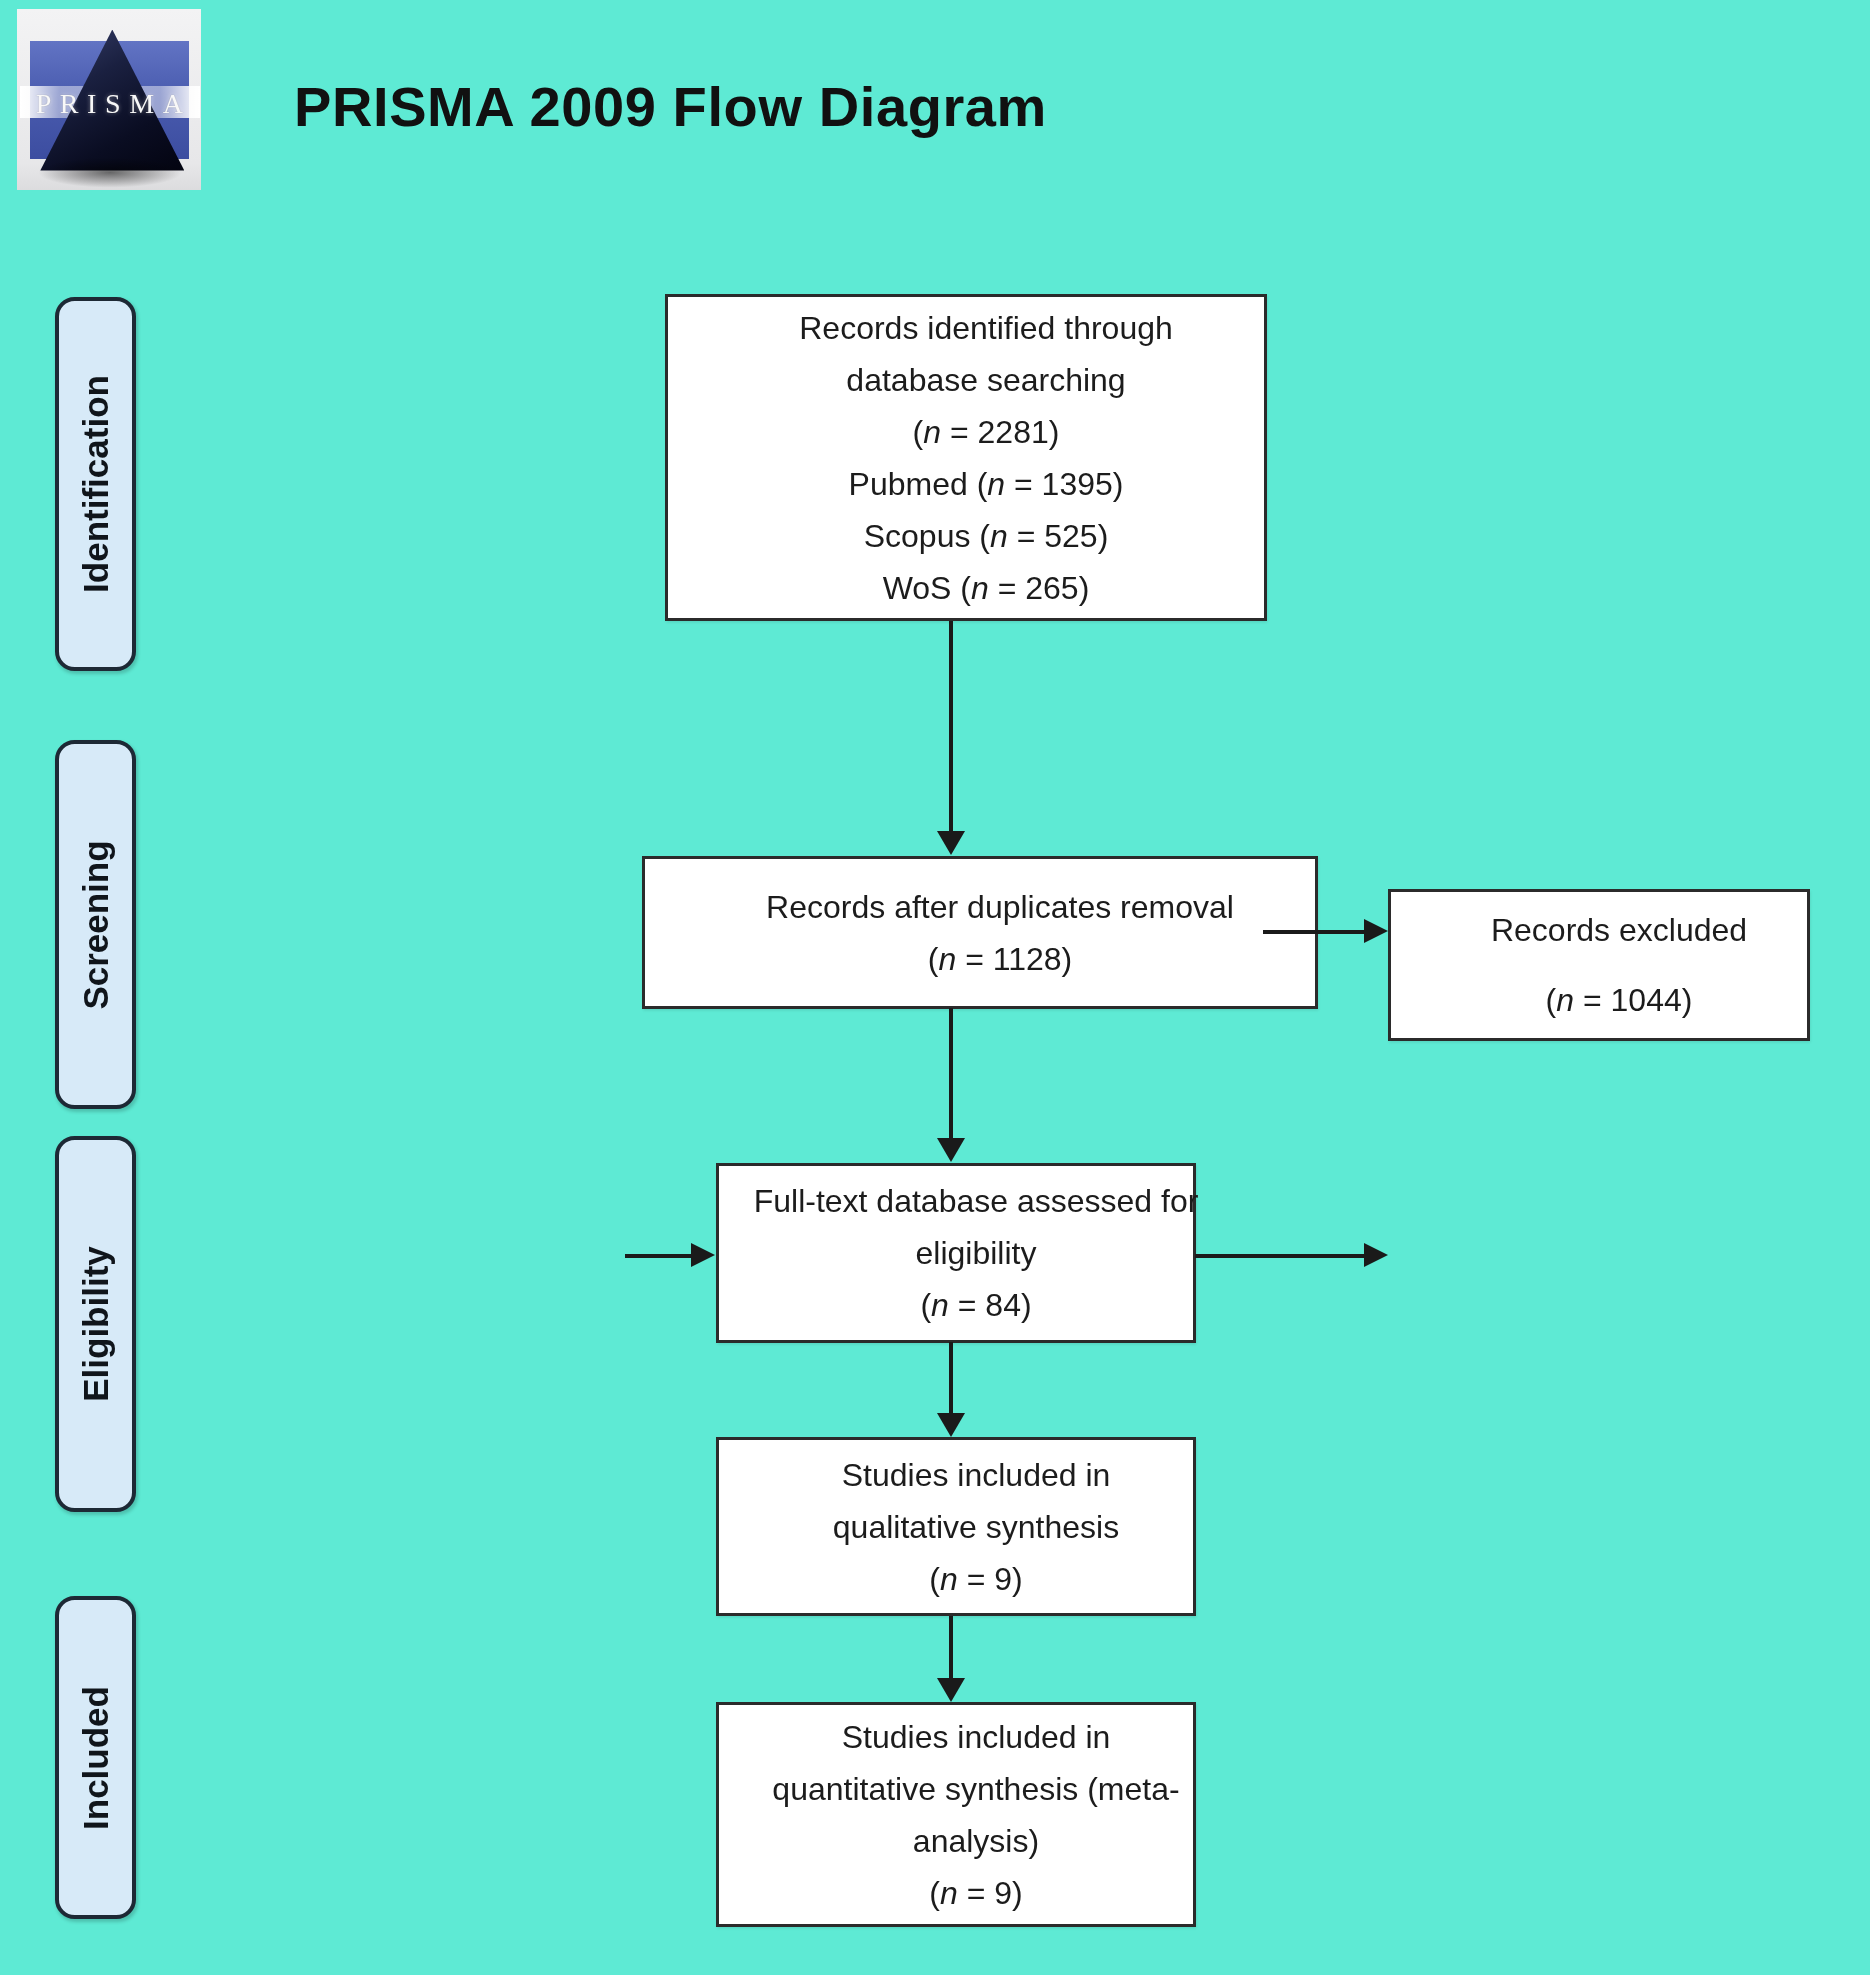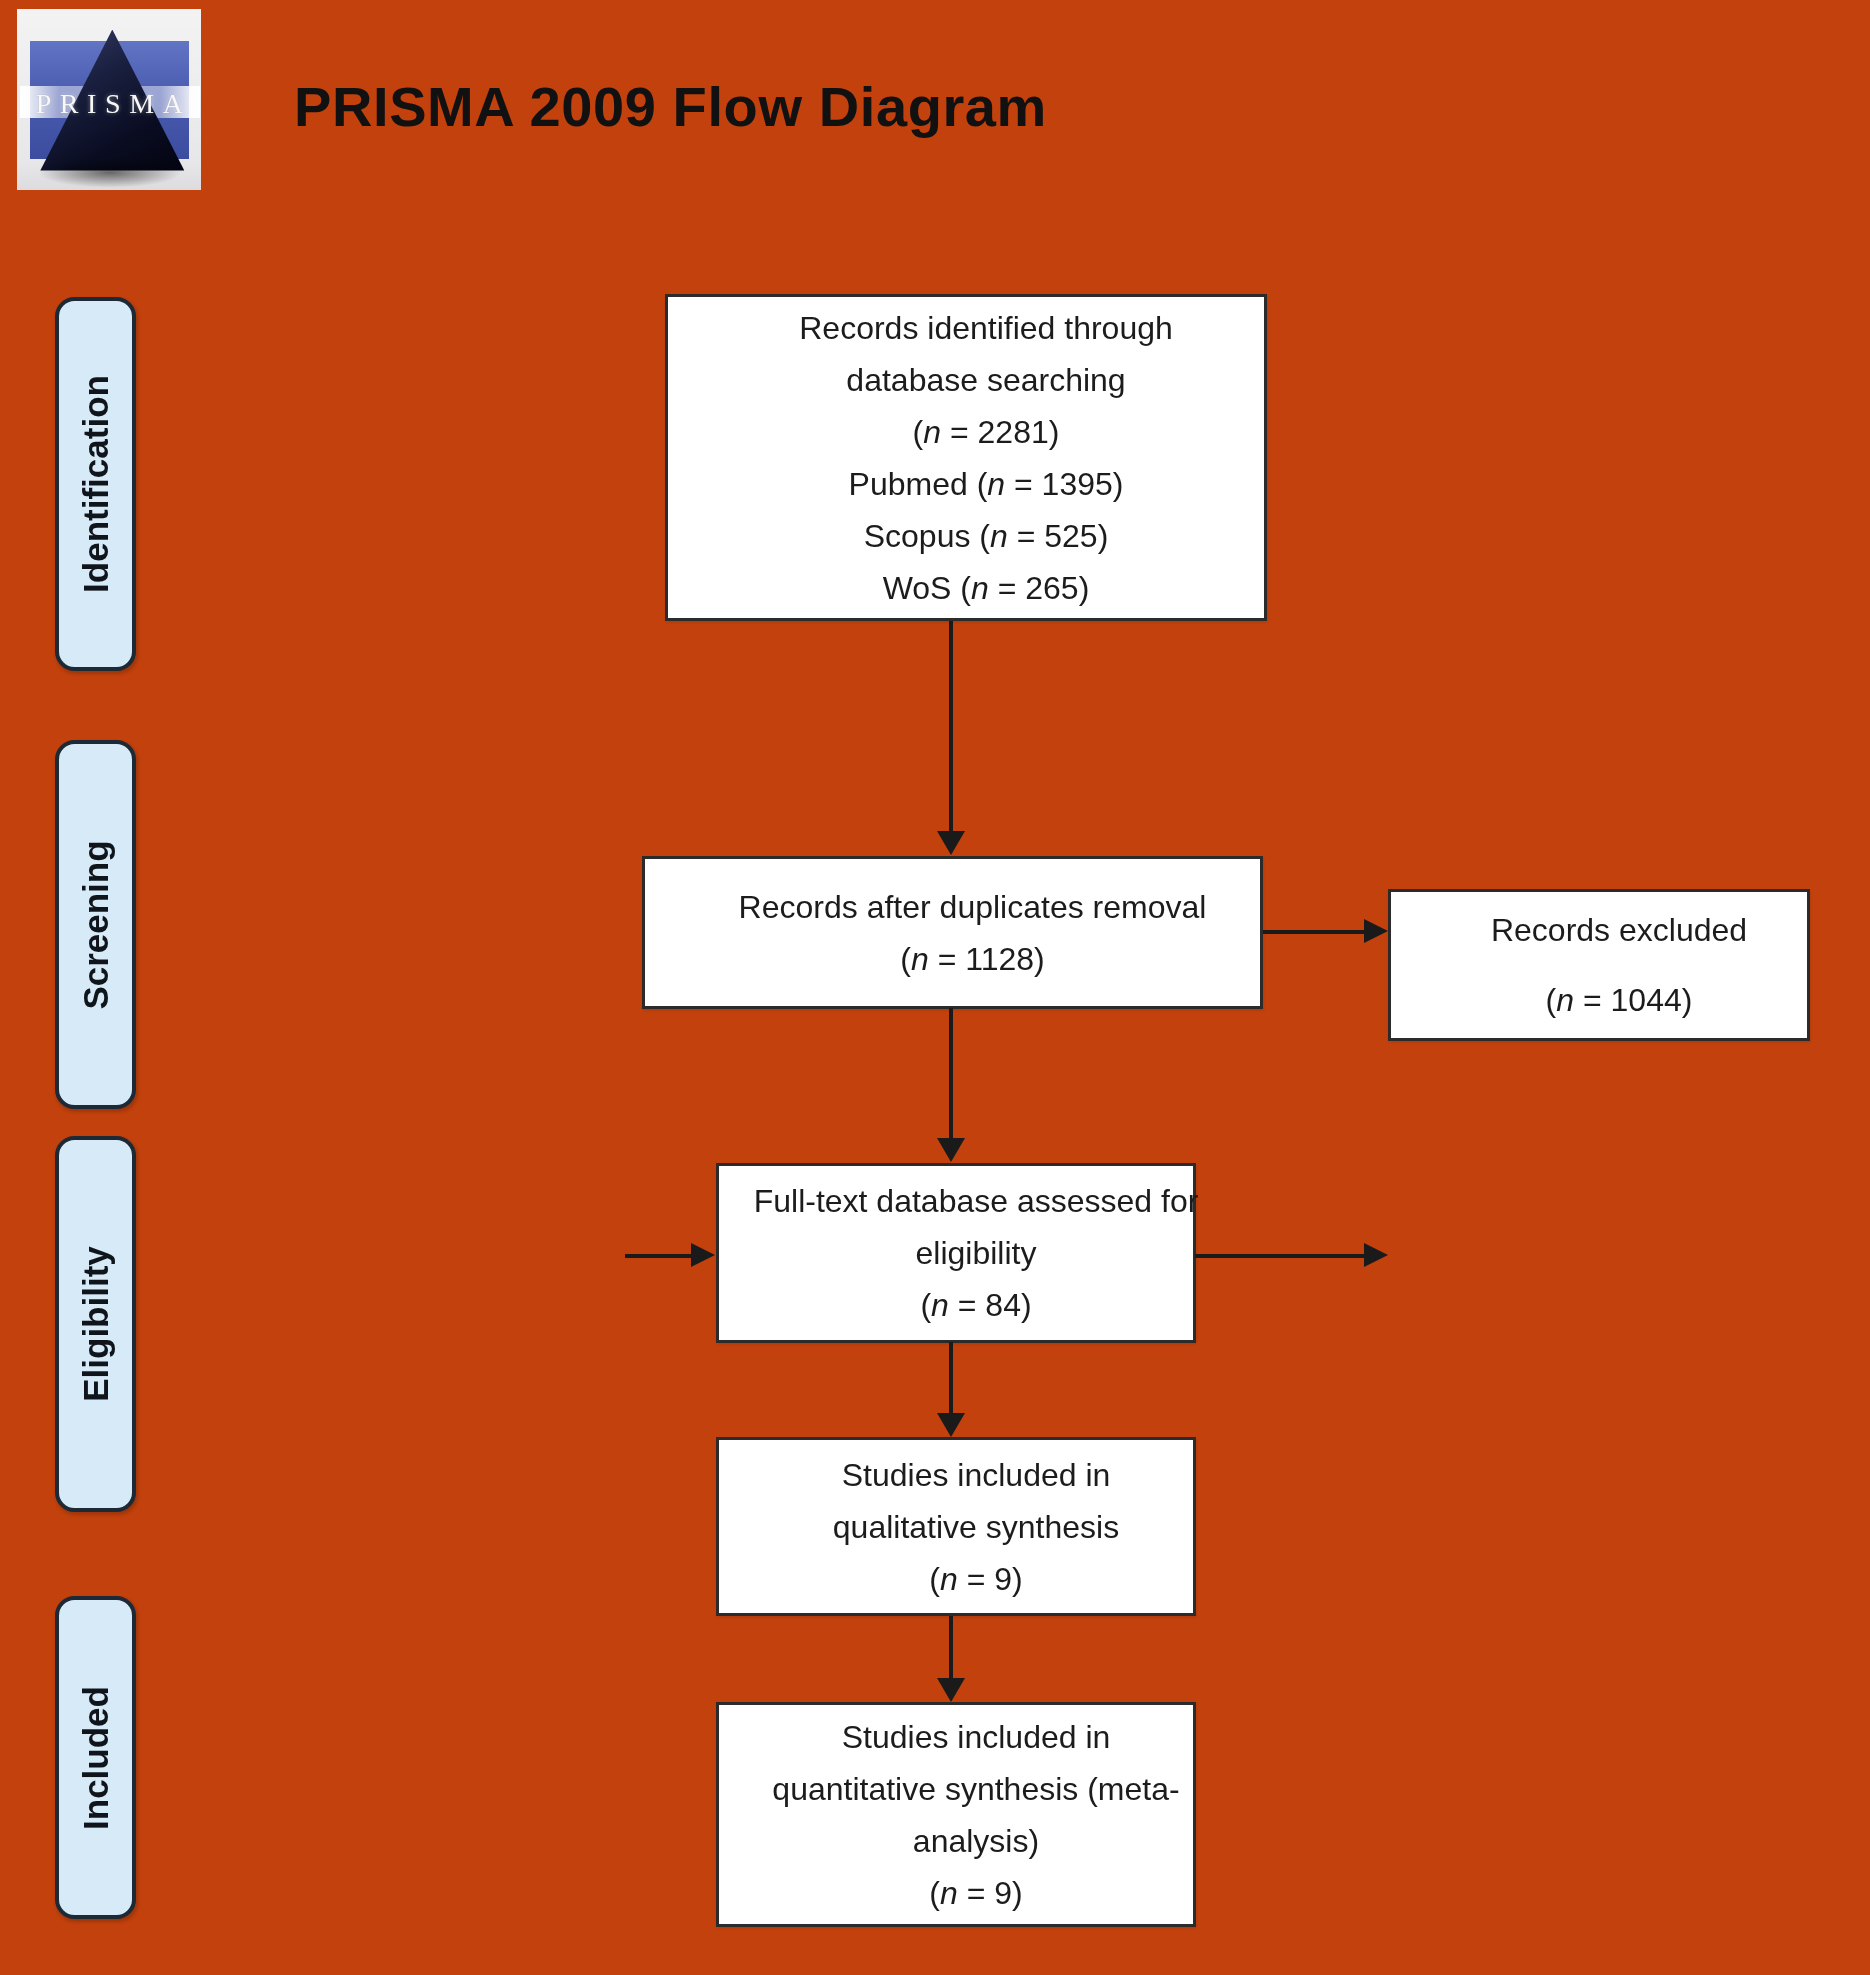--- a/index.html
+++ b/index.html
@@ -8,21 +8,21 @@
     --box_border: #2b2b2b;
     --arrow: #1a1a1a;
     --text: #1c1c1c;
   }
   * { box-sizing: border-box; }
   html, body { margin: 0; padding: 0; background: #ffffff; }
   #canvas {
     position: relative;
     width: 1871px;
     height: 1975px;
-    background: #c2410c;
+    background: #5eead4;
     font-family: "Liberation Sans", "DejaVu Sans", sans-serif;
     color: var(--text);
   }
 
   
   #title {
     position: absolute;
     left: 294px;
     top: 74px;
     font-size: 56px;
@@ -116,21 +116,21 @@
     text-align: center;
     font-size: 32px;
     color: var(--text);
     box-shadow: 1.2px 1.7px 2.9px rgba(0,0,0,0.10);
     padding-left: 40px;
   }
   .fbox .line { line-height: 52px; white-space: nowrap; }
   .fbox .it { font-style: italic; }
 
   #box-identified   { left: 665px; top: 294px;  width: 602px; height: 327px; }
-  #box-duplicates   { left: 642px; top: 856px; width: 621px; height: 153px; }
+  #box-duplicates   { left: 642px; top: 856px; width: 676px; height: 153px; }
   #box-excluded     { left: 1388px; top: 889px; width: 422px;  height: 152px; gap: 18px; }
   #box-additional   { left: 161px;  top: 1152px; width: 463px;  height: 235px; }
   #box-fulltext     { left: 716px; top: 1163px; width: 480px;  height: 180px; }
   #box-ft-excluded  { left: 1388px; top: 1164px; width: 455px;  height: 183px; }
   #box-qualitative  { left: 716px; top: 1437px; width: 480px;  height: 179px; }
   #box-quantitative { left: 716px; top: 1702px; width: 480px;  height: 225px; }
 
   
   .vline { position: absolute; width: 3.5px; background: var(--arrow); }
   .hline { position: absolute; height: 3.5px; background: var(--arrow); }

